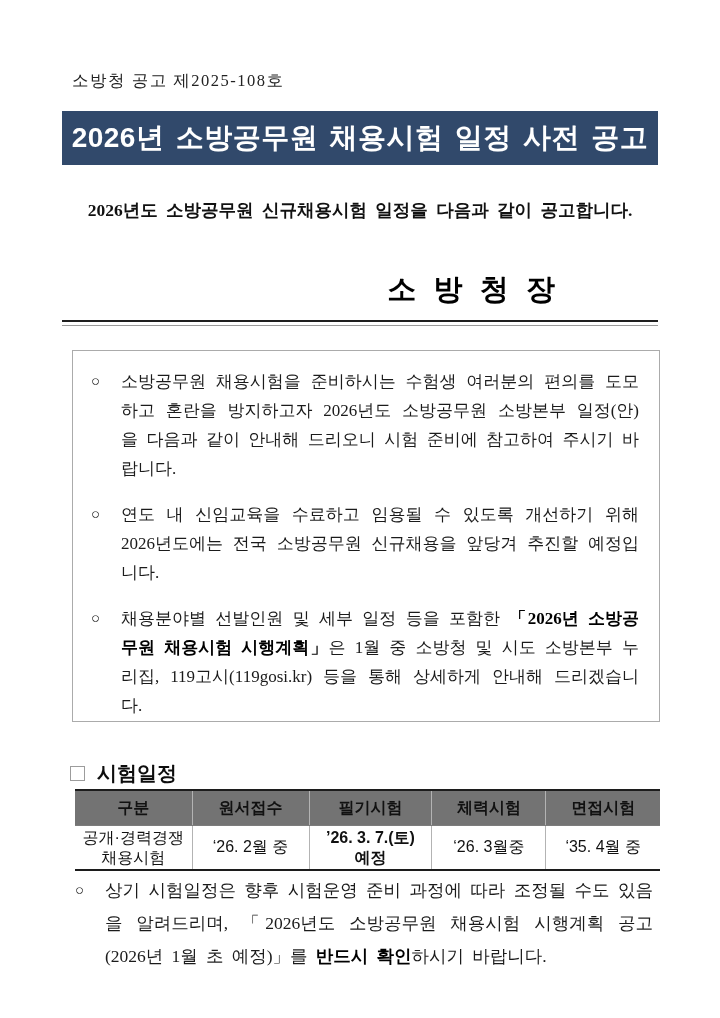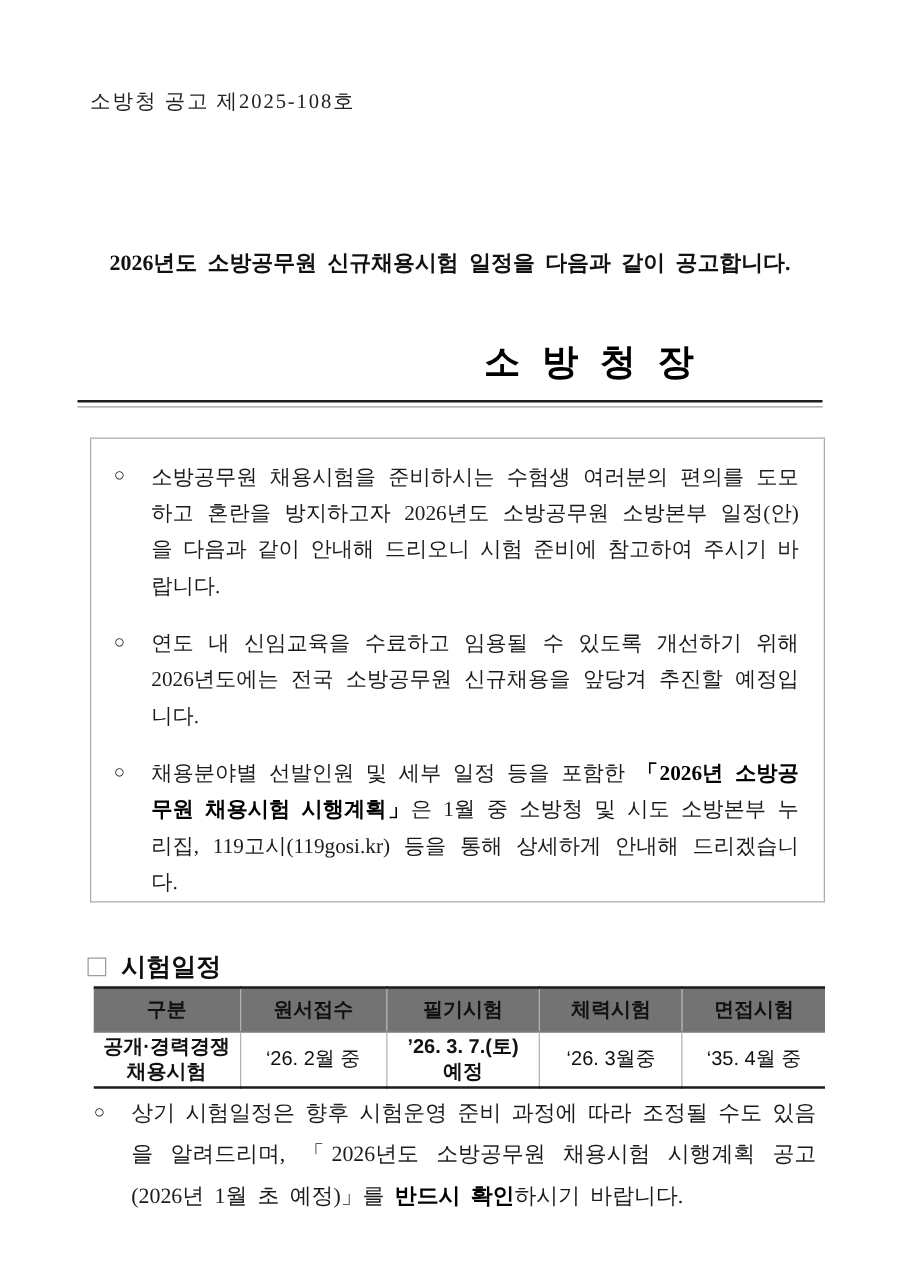--- a/index.html
+++ b/index.html
@@ -68,21 +68,21 @@
   .schedule-table th {
     background:#737373; height:34px; font-size:16px; font-weight:bold;
     color:#111; border-bottom:1px solid #7c7c7c; padding:0; text-align:center;
   }
   .schedule-table td {
     height:41px; font-size:16px; color:#111; text-align:center;
     vertical-align:middle; padding:1px 2px;
   }
   .schedule-table th + th, .schedule-table td + td { border-left:1px solid #b3b3b3; }
   .cell-2line div { line-height:1.25; }
-  .cat-cell { font-weight:bold; font-size:15.5px; }
+  .cat-cell { font-weight:normal; font-size:15.5px; }
   .bold-cell { font-weight:bold; }
   .footnote {
     position:absolute; top:862px; left:75px; width:578px; display:flex;
   }
   .footnote .marker { flex:0 0 30px; font-size:15px; line-height:33px; color:#222; }
   .footnote .btext {
     flex:1; font-size:17.5px; line-height:33px; text-align:justify;
     word-spacing:0.22em; color:#1b1b1b;
   }
   .footnote .btext b { font-weight:bold; color:#000; }
@@ -91,20 +91,21 @@
     background:#31496b;
   }
 </style>
 </head>
 <body>
 
 <div class="page">
 
   <div class="doc-number">소방청 공고 제2025-108호</div>
 
+  <div class="banner">2026년 소방공무원 채용시험 일정 사전 공고</div>
 
   <div class="intro">2026년도 소방공무원 신규채용시험 일정을 다음과 같이 공고합니다.</div>
 
 
   <div class="signer">소 방 청 장</div>
 
   <div class="rule"></div>
 
   <div class="notice-box">
     <div class="bullet">

